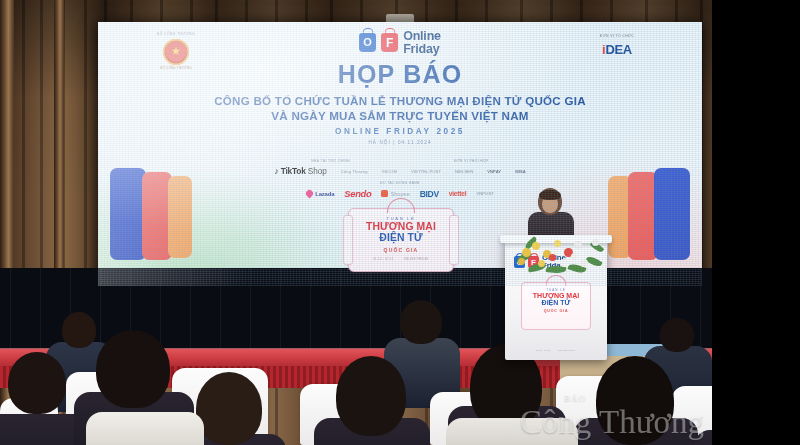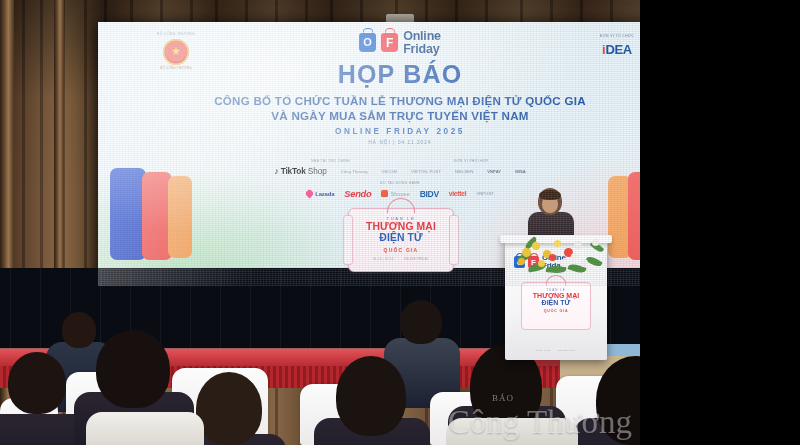--- a/index.html
+++ b/index.html
@@ -1,18 +1,18 @@
 <!DOCTYPE html>
 <html><head>
 <meta charset="utf-8">
 <style>
   html,body{margin:0;padding:0;background:#000;}
   body{font-family:"Liberation Sans",sans-serif;}
 
-  #stage{position:relative;width:640px;height:445px;overflow:hidden;background:#0f766e;}
+  #stage{position:relative;width:712px;height:445px;overflow:hidden;background:#0f766e;}
 
   
   .wall{position:absolute;inset:0;
     background:
       linear-gradient(90deg,
         #3d2a1c 0px,#5a3f29 18px,#74553a 40px,#8a6844 62px,#6d5034 84px,#4a3423 104px,
         #6b4d33 130px,#8c6b48 160px,#7a5b3d 190px,#5b402a 215px,#6e5236 245px,#876648 275px,
         #6a4e33 305px,#553c27 330px,#6d5136 360px,#8a6a4a 395px,#72543a 425px,#5a4028 455px,
         #6f5338 485px,#8b6b4b 520px,#775a3e 550px,#5d412b 580px,#74553a 610px,#8e6d4d 645px,
         #6f5338 675px,#523a26 700px,#6b4f35 730px,#8a6a4a 765px,#5e4329 800px);

